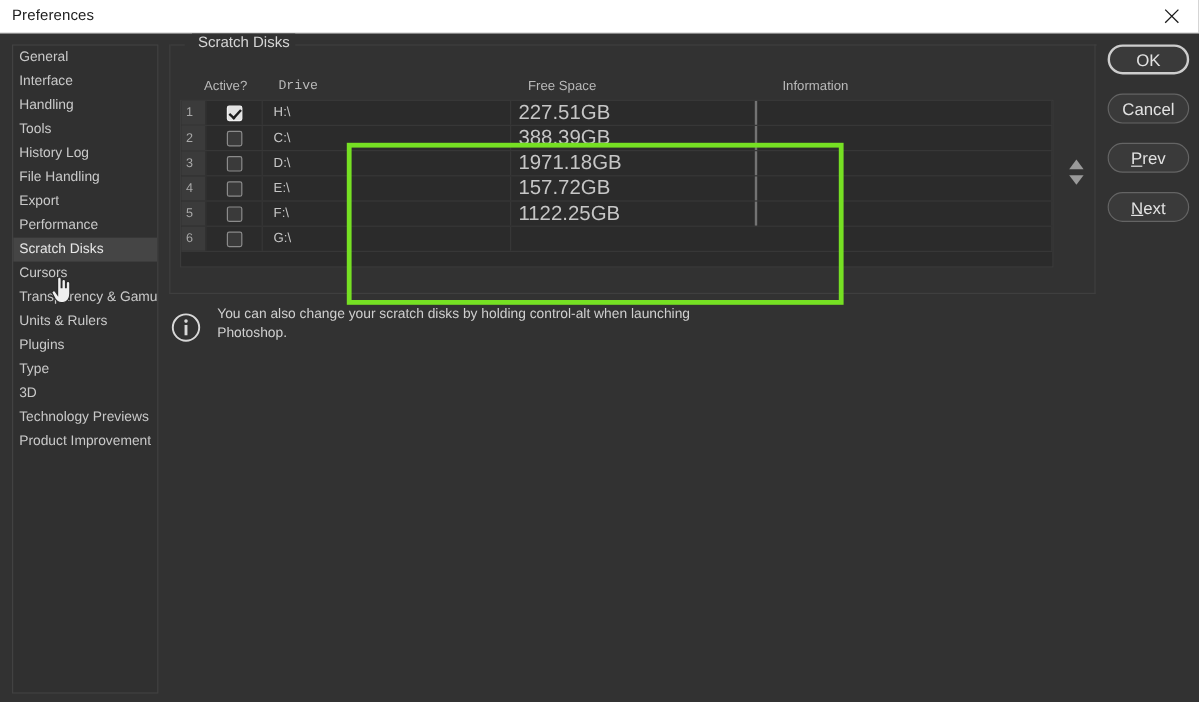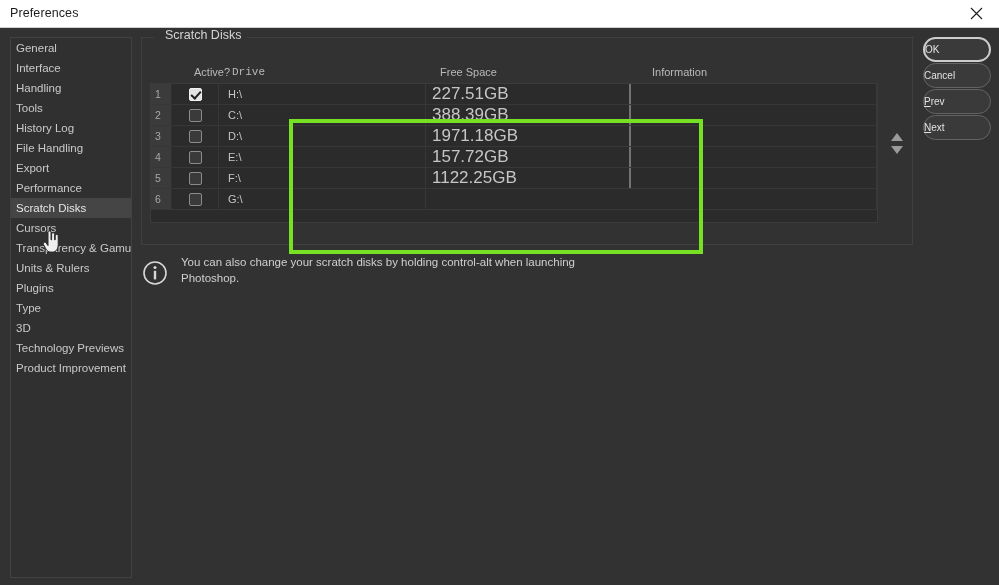--- a/index.html
+++ b/index.html
@@ -136,21 +136,21 @@
   }
 
   
   .col-head {
     position: absolute;
     top: 29px;
     font-size: 11px;
     color: #b9b9b9;
     white-space: nowrap;
   }
-  .ch-active { left: 52px; }
+  .ch-active { left: 28px; }
   .ch-drive  { left: 90px; font-family: Liberation Mono, monospace; }
   .ch-free   { left: 298px; }
   .ch-info   { left: 510px; }
 
   
   .table-wrap {
     position: absolute;
     left: 8px;
     top: 46px;
     width: 728px;
@@ -293,28 +293,29 @@
   
   .btn-col {
     position: absolute;
     left: 923px;
     top: 9px;
     width: 68px;
   }
   .btn {
     width: 68px;
     height: 25px;
-    margin-bottom: 1px;
+    margin-bottom: 16px;
     border-radius: 13px;
     background: #3a3a3a;
     border: 1px solid #646464;
     color: #e2e2e2;
-    font-size: 10px;
+    font-size: 14px;
     display: flex;
     align-items: center;
+    justify-content: center;
     box-sizing: border-box;
     cursor: default;
   }
   .btn.primary {
     border-color: #cdcdcd;
     border-width: 2px;
   }
   .btn u { text-decoration: underline; }
 </style>
 </head>

